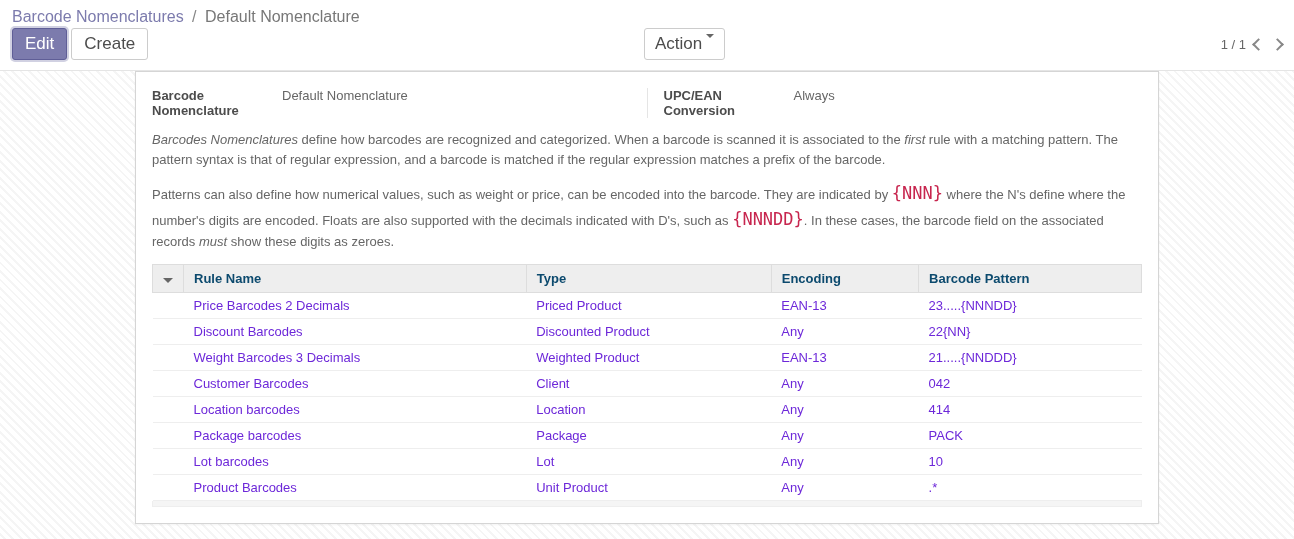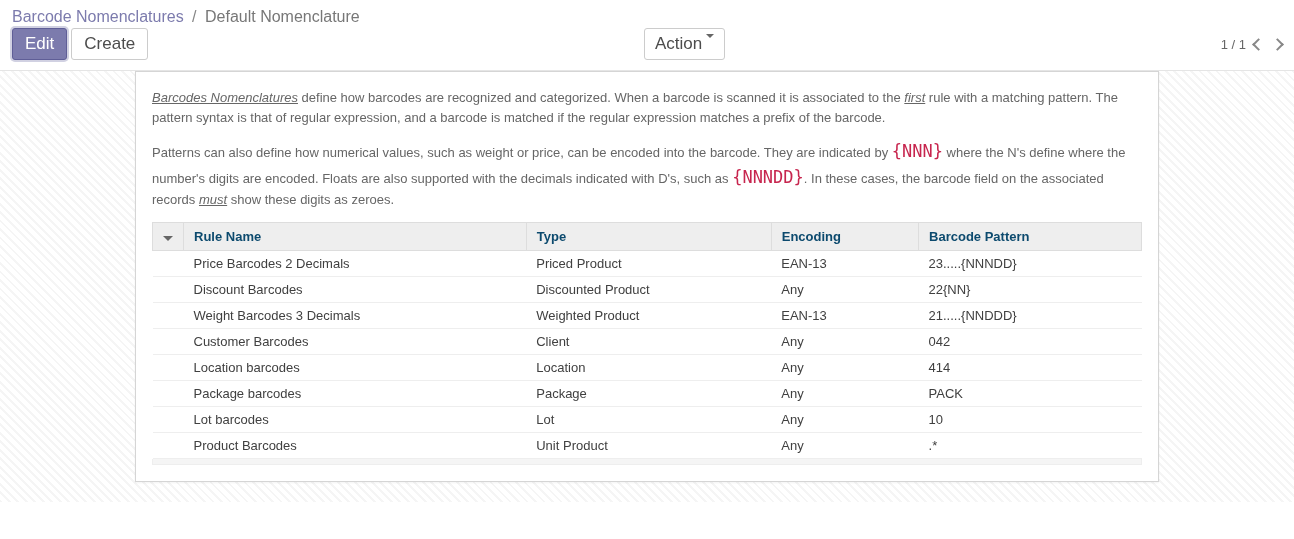--- a/index.html
+++ b/index.html
@@ -145,21 +145,21 @@
     }
     .form-value {
       color: #666;
     }
 
     .desc {
       color: #666;
       line-height: 1.5;
       margin-bottom: 12px;
     }
-    .desc i { font-style: italic; text-decoration: underline; }
+    .desc i { font-style: italic; }
     .code-pink {
       color: #c7254e;
       font-family: Menlo, Monaco, Consolas, monospace;
       font-size: 17px;
     }
 
     .rules-table {
       width: 100%;
       border-collapse: collapse;
       margin-top: 6px;
@@ -172,21 +172,21 @@
       font-weight: bold;
       color: #0c4a6e;
     }
     .rules-table thead th.handle-col {
       width: 30px;
       text-align: center;
     }
     .rules-table tbody td {
       border-bottom: 1px solid #eee;
       padding: 5px 10px;
-      color: #404040;
+      color: #6d28d9;
     }
     .rules-table tbody td.handle-cell {
       width: 30px;
     }
     .handle-caret {
       width: 0;
       height: 0;
       border-left: 5px solid transparent;
       border-right: 5px solid transparent;
       border-top: 5px solid #666;
@@ -228,20 +228,30 @@
         <span class="pager-chevron chev-right"></span>
       </div>
     </div>
   </div>
 </div>
 
 <div class="diag-bg">
   <div class="content-wrap">
     <div class="sheet">
 
+      <div class="form-row">
+        <div class="form-cell">
+          <div class="form-label">Barcode Nomenclature</div>
+          <div class="form-value">Default Nomenclature</div>
+        </div>
+        <div class="form-cell">
+          <div class="form-label">UPC/EAN Conversion</div>
+          <div class="form-value">Always</div>
+        </div>
+      </div>
 
       <p class="desc">
         <i>Barcodes Nomenclatures</i><span> define how barcodes are recognized and categorized. When a barcode is scanned it is associated to the </span><i>first</i><span> rule with a matching pattern. The pattern syntax is that of regular expression, and a barcode is matched if the regular expression matches a prefix of the barcode.</span>
       </p>
 
       <p class="desc">
         <span>Patterns can also define how numerical values, such as weight or price, can be encoded into the barcode. They are indicated by </span><span class="code-pink">{NNN}</span><span> where the N's define where the number's digits are encoded. Floats are also supported with the decimals indicated with D's, such as </span><span class="code-pink">{NNNDD}</span><span>. In these cases, the barcode field on the associated records </span><i>must</i><span> show these digits as zeroes.</span>
       </p>
 
       <table class="rules-table">

